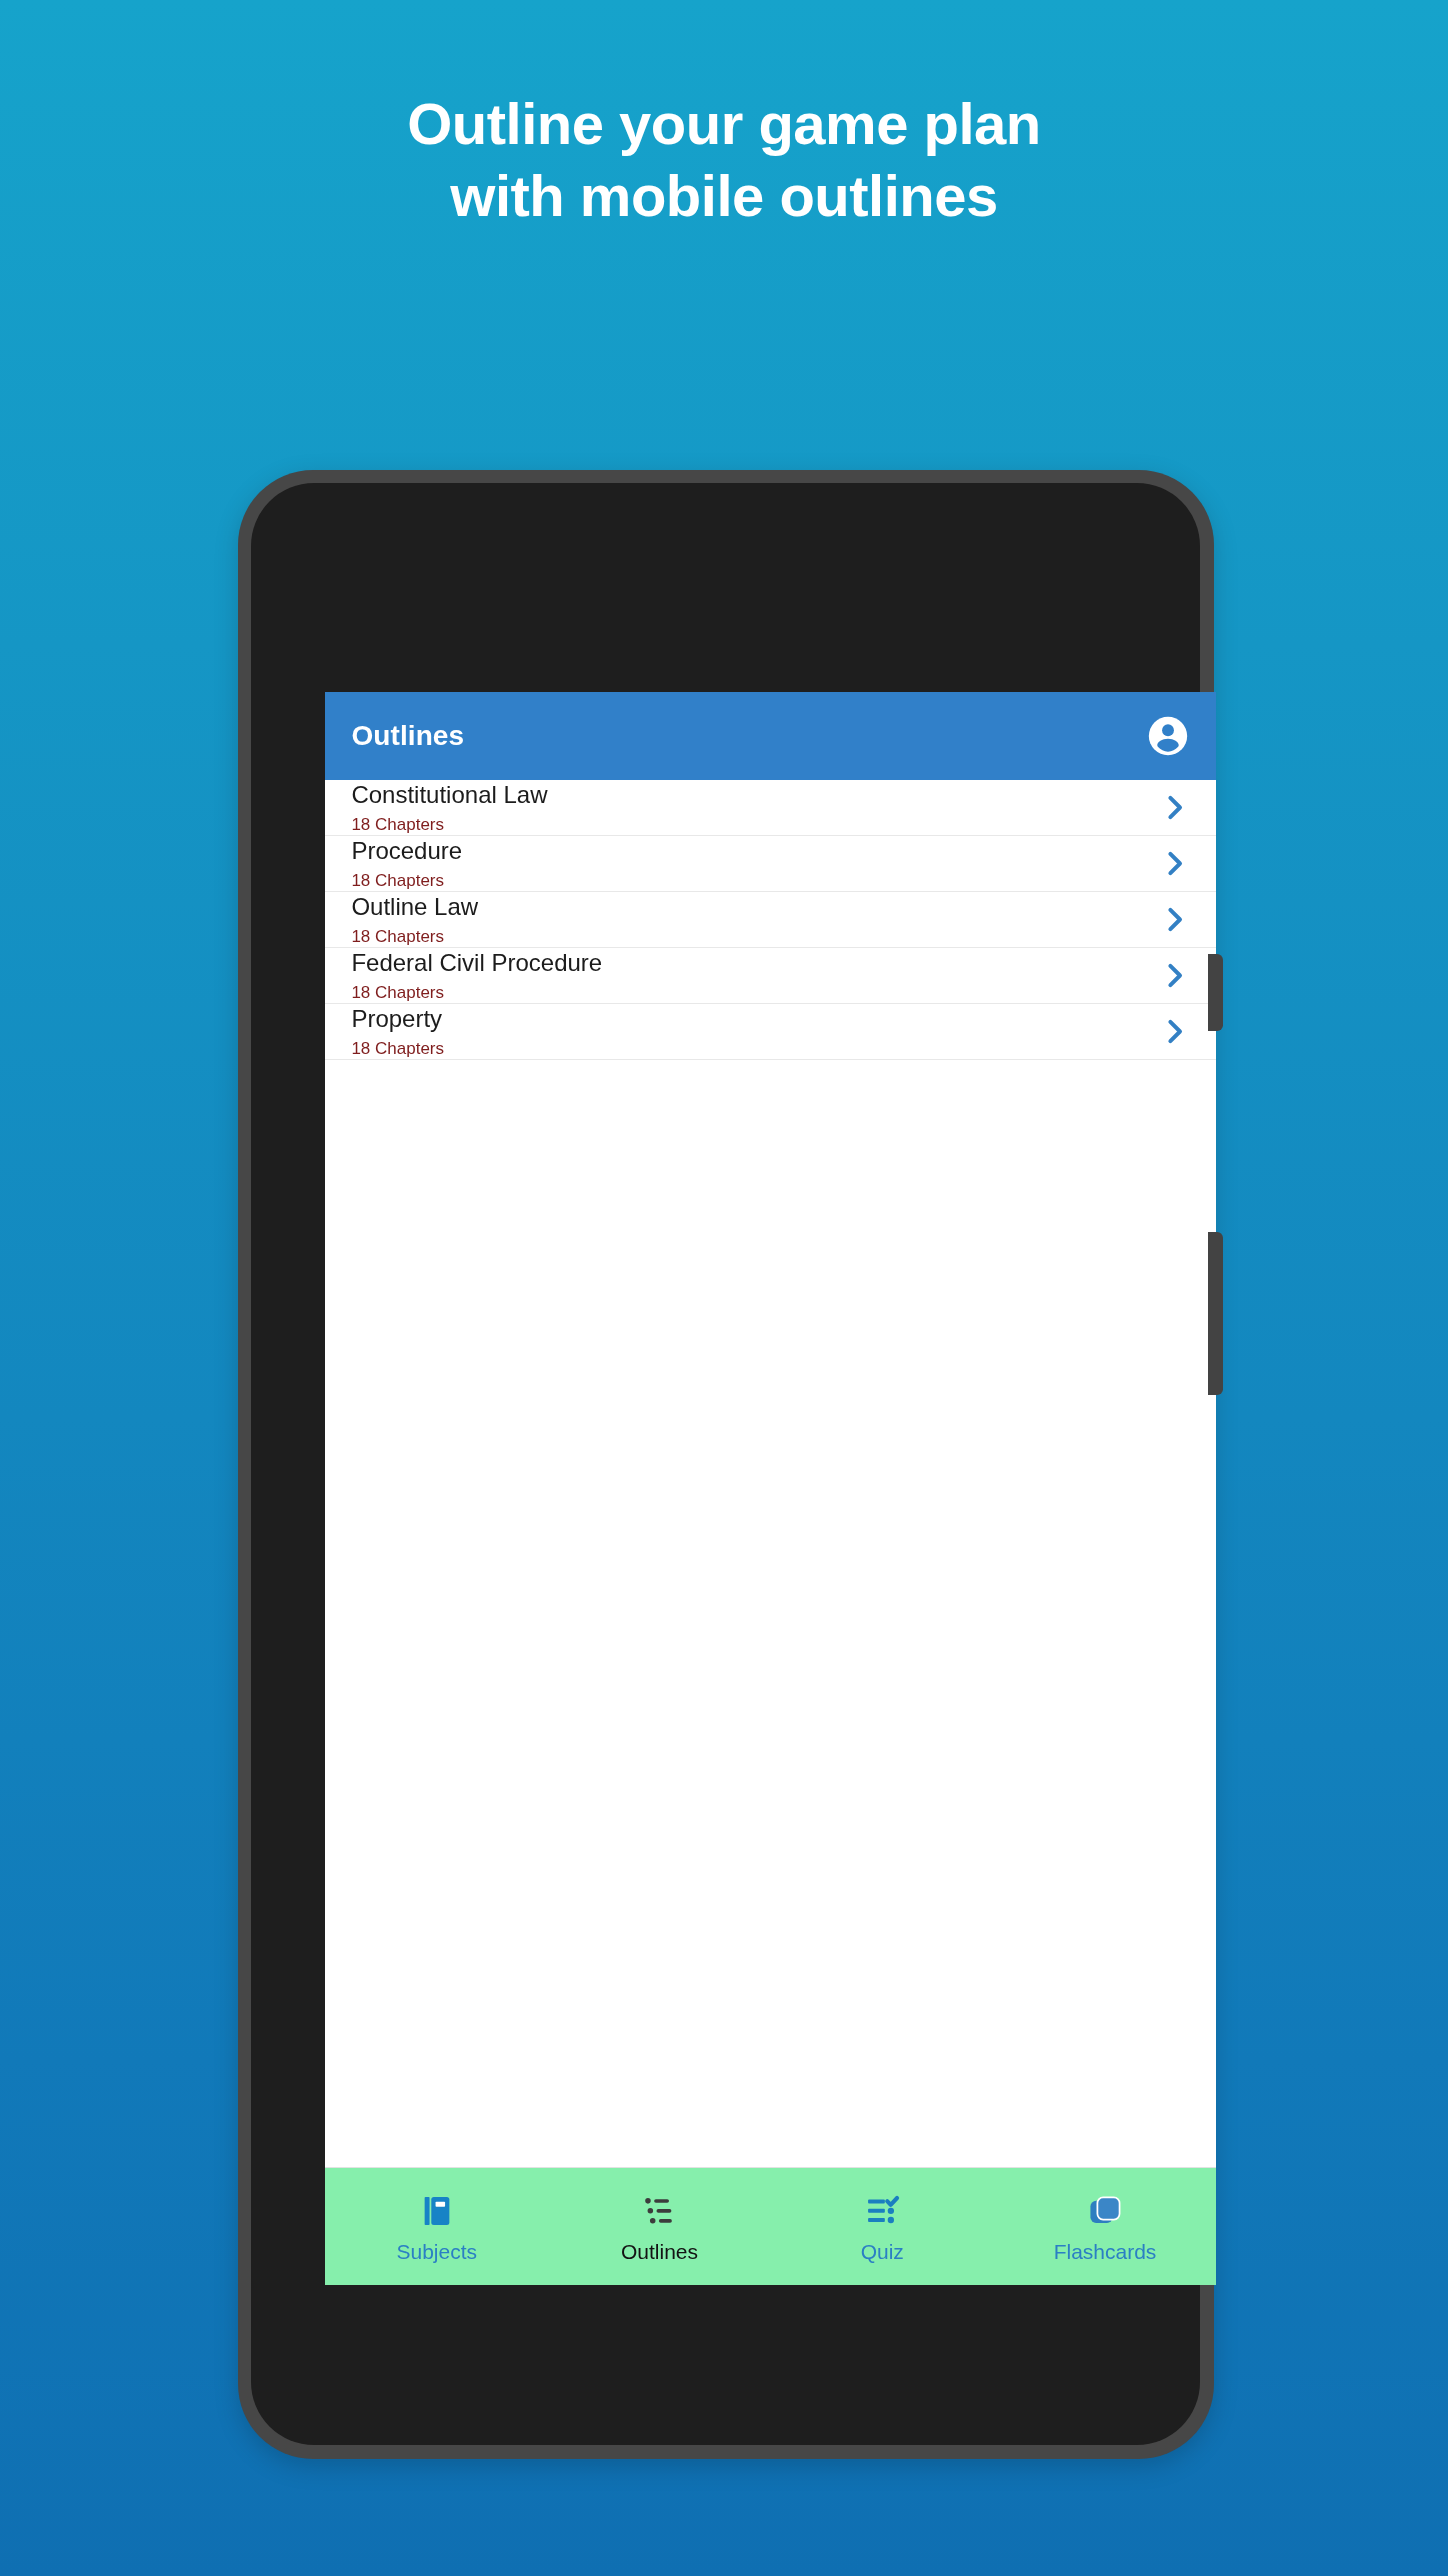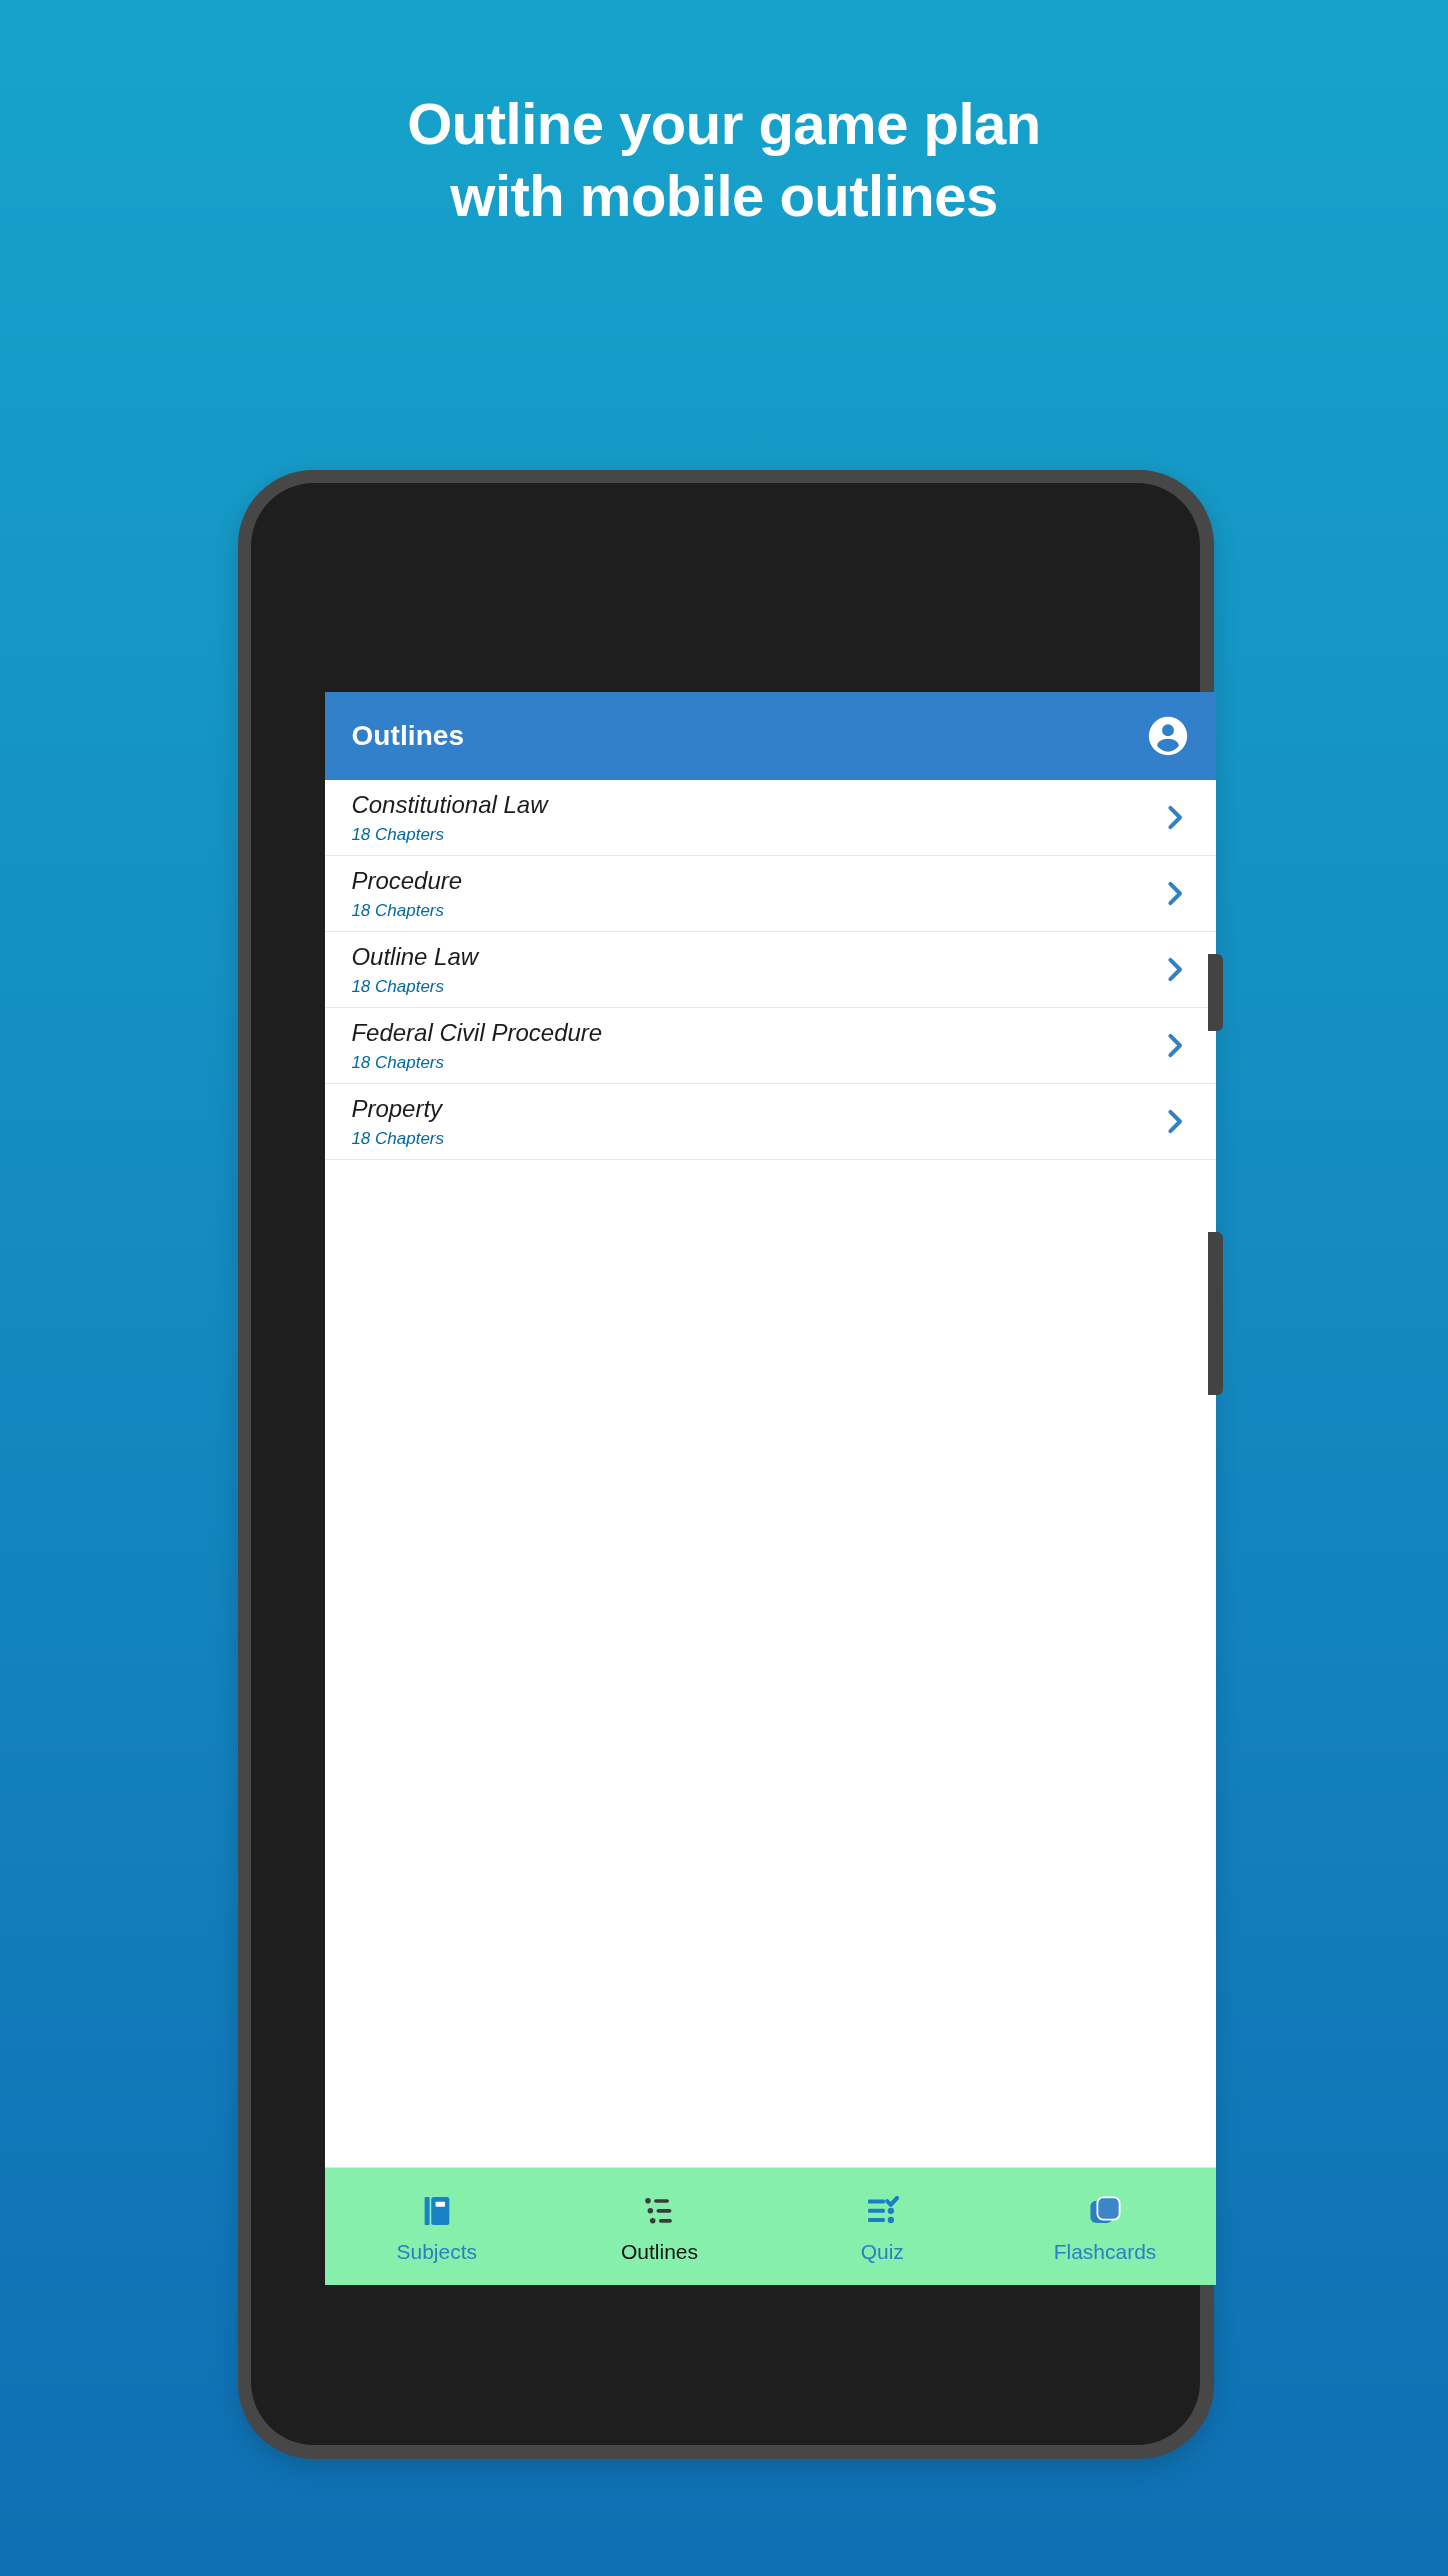--- a/index.html
+++ b/index.html
@@ -76,32 +76,31 @@
   }
   .appbar-title {
     color:#ffffff; font-size:28px; font-weight:bold;
     letter-spacing:0.1px;
   }
   .avatar-icon { width:46px; height:46px; display:block; }
 
   
   .list { background:#ffffff; }
   .row {
-    height:76px; position:relative;
+    height:56px; position:relative;
     border-bottom:1px solid #e8e8e8;
     display:flex; align-items:center; justify-content:space-between;
     padding:0 25px 0 26px;
-    font-style:italic;
   }
   .row-texts { display:flex; flex-direction:column; justify-content:center; }
   .row-title {
     font-size:24px; color:#1c1c1c; line-height:1.15;
     margin-bottom:6.7px;
   }
-  .row-sub { font-size:17px; color:#0369a1; line-height:1.1; }
+  .row-sub { font-size:17px; color:#7f1d1d; line-height:1.1; }
   .chev { width:33px; height:33px; display:block; }
 
   .list-filler { background:#ffffff; height:383px; }
 
   
   .bottomnav {
     position:absolute; left:0; bottom:0; width:891px; height:118px;
     background:#86efac; border-top:1px solid #e2e2e2;
     display:flex; align-items:center;
   }

